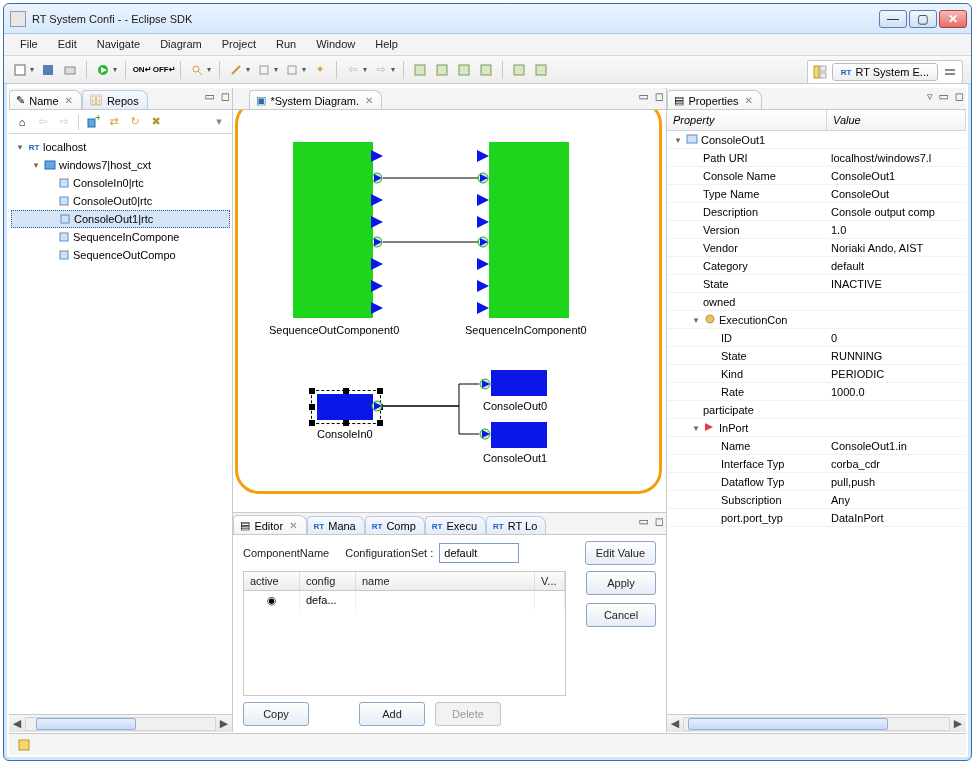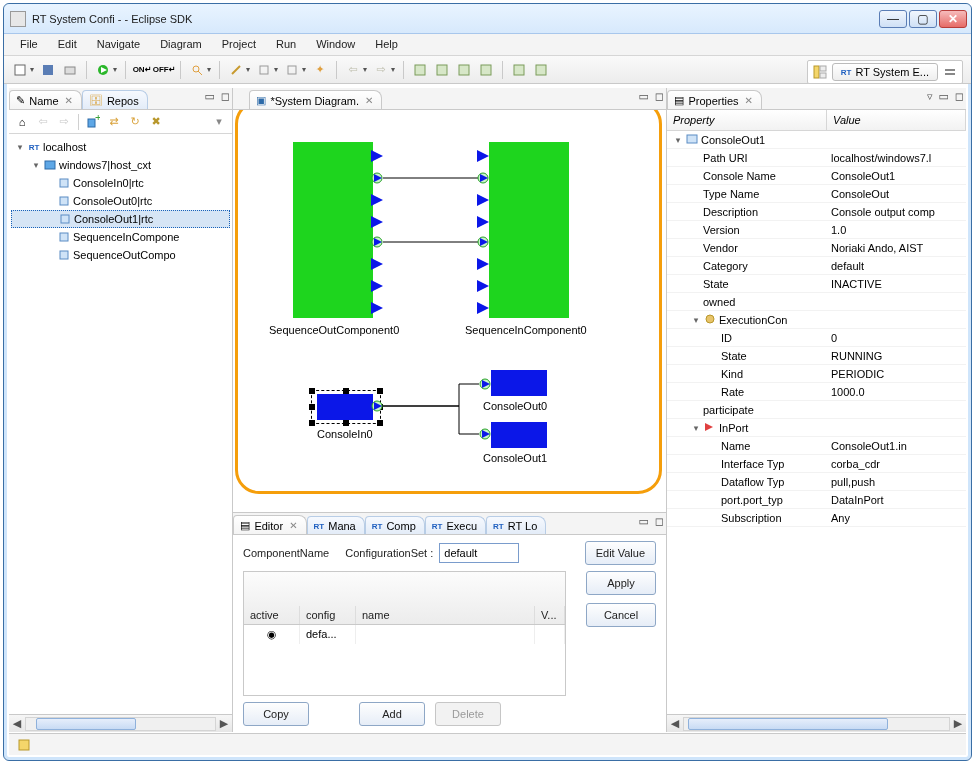--- a/index.html
+++ b/index.html
@@ -58,21 +58,21 @@
   .sel-handles .h { position:absolute; width:6px; height:6px; background:#000; }
 
   .bottom-pane { height:220px; border-top:1px solid #c9c9c9; display:flex; flex-direction:column; background:#fff; }
   .bt-row { display:flex; align-items:center; gap:6px; padding:6px 10px; }
   .label { color:#222; }
   .txt-input { border:1px solid #7a9ccc; background:#fff; padding:2px 4px; height:20px; }
   .btn3d { min-width:66px; height:24px; border:1px solid #8ea7c6; background:linear-gradient(#fefefe,#e6edf7); border-radius:3px; padding:2px 10px; color:#222; }
   .btn3d:disabled { color:#9a9a9a; border-color:#c6c6c6; background:#f2f2f2; }
   .cfg-table { flex:1; margin:0 10px; border:1px solid #c9c9c9; position:relative; display:flex; flex-direction:column; }
   .thead { display:flex; background:linear-gradient(#fcfcfc,#ececec); border-bottom:1px solid #c9c9c9; }
-  .th { padding:3px 6px; border-right:1px solid #ddd; color:#222;margin-top:34px; }
+  .th { padding:3px 6px; border-right:1px solid #ddd; color:#222; }
   .trow { display:flex; }
   .td { padding:3px 6px; border-right:1px solid #eee; }
 
   .props-table { flex:1; overflow:auto; background:#fff; }
   .phead { display:flex; background:linear-gradient(#fff,#f2f2f2); border-bottom:1px solid #d6d6d6; position:sticky; top:0; }
   .phead .c { padding:4px 6px; border-right:1px solid #d6d6d6; font-weight:normal;font-style:italic; }
   .prow { display:flex; align-items:center; height:18px; border-bottom:1px solid #f2f2f2; }
   .pkey { width:160px; padding:0 4px; display:flex; align-items:center; gap:2px; white-space:nowrap; overflow:hidden; }
   .pval { flex:1; padding:0 4px; white-space:nowrap; overflow:hidden; }
   .twist { width:10px; color:#666; font-size:9px; display:inline-block; text-align:center; }
@@ -695,31 +695,31 @@
                 <span class="indent" style="width: 36px;"></span>
                 <span class="twist"></span>
                 <span>Dataflow Typ</span>
               </div>
               <div class="pval">pull,push</div>
             </div>
             <div class="prow">
               <div class="pkey">
                 <span class="indent" style="width: 36px;"></span>
                 <span class="twist"></span>
+                <span>Subscription</span>
+              </div>
+              <div class="pval">Any</div>
+            </div>
+            <div class="prow">
+              <div class="pkey">
+                <span class="indent" style="width: 36px;"></span>
+                <span class="twist"></span>
                 <span>port.port_typ</span>
               </div>
               <div class="pval">DataInPort</div>
-            </div>
-            <div class="prow">
-              <div class="pkey">
-                <span class="indent" style="width: 36px;"></span>
-                <span class="twist"></span>
-                <span>Subscription</span>
-              </div>
-              <div class="pval">Any</div>
             </div>
           </div>
       </div>
       <div class="hscroll">
         <div class="btn">◀</div>
         <div class="track">
             <div class="thumb" style="left:4px; width:200px;"></div>
           </div>
         <div class="btn">▶</div>
       </div>

